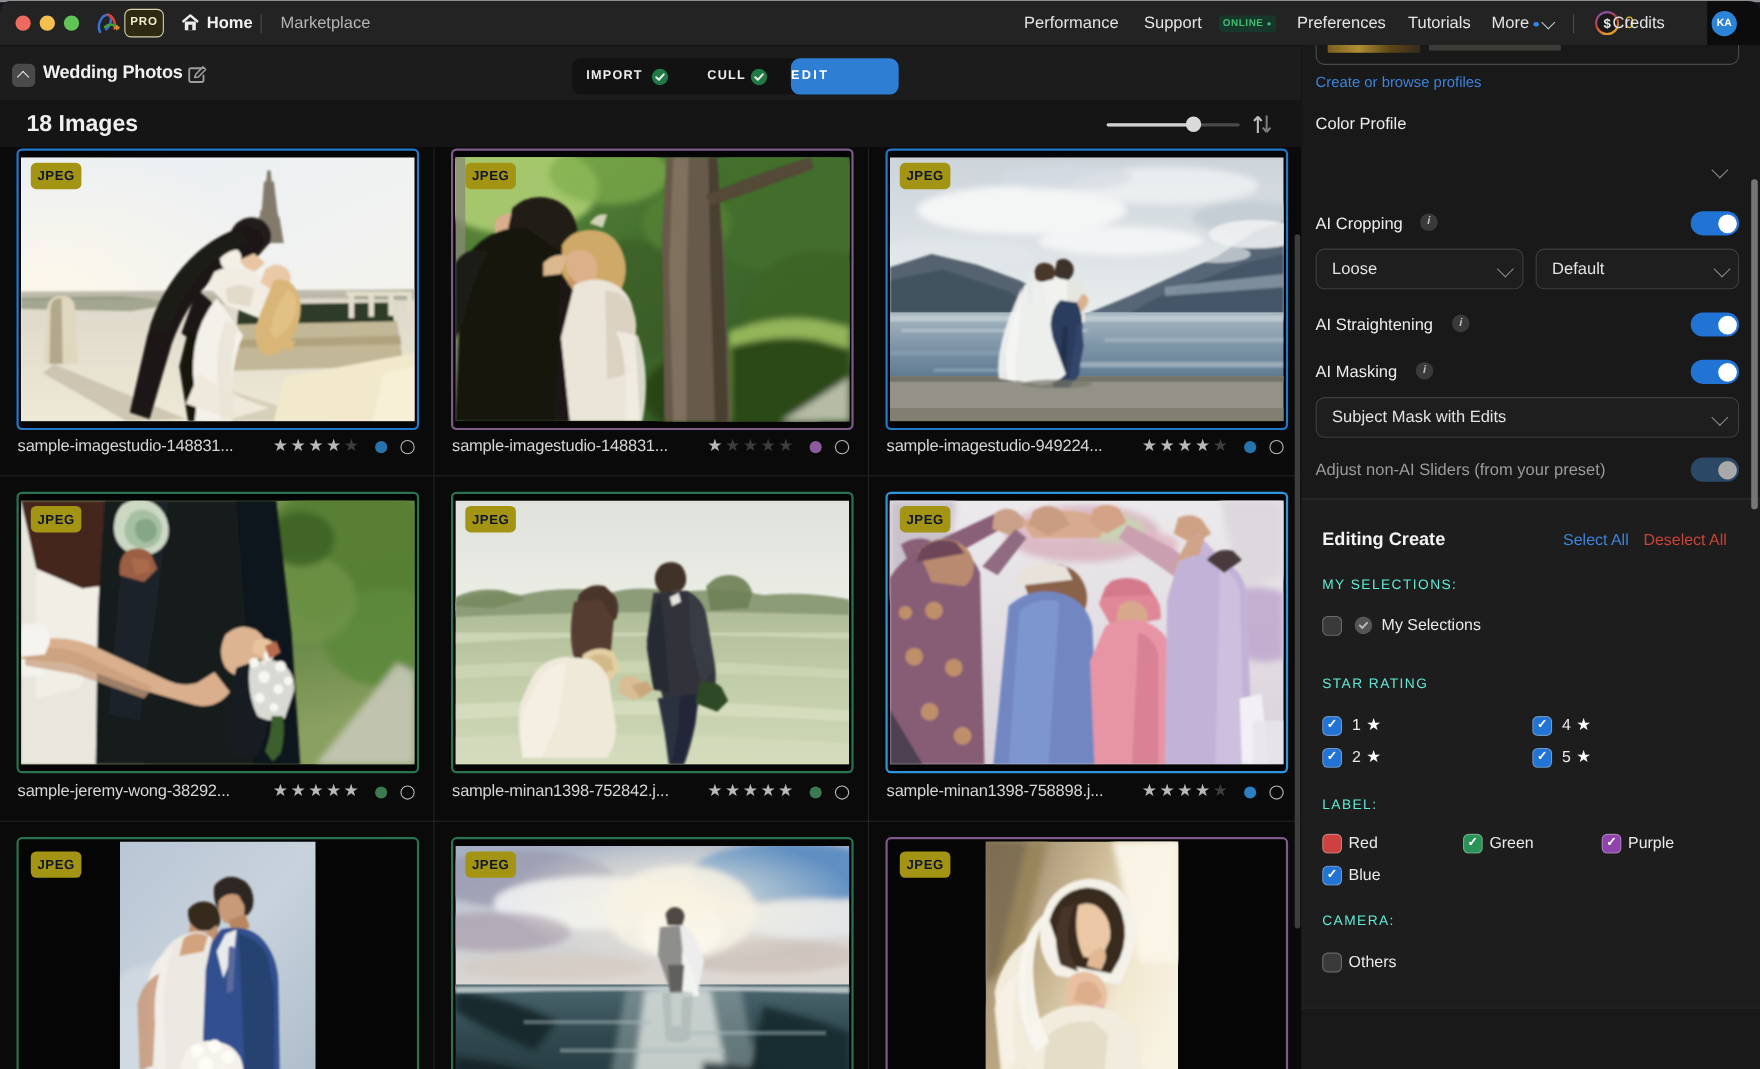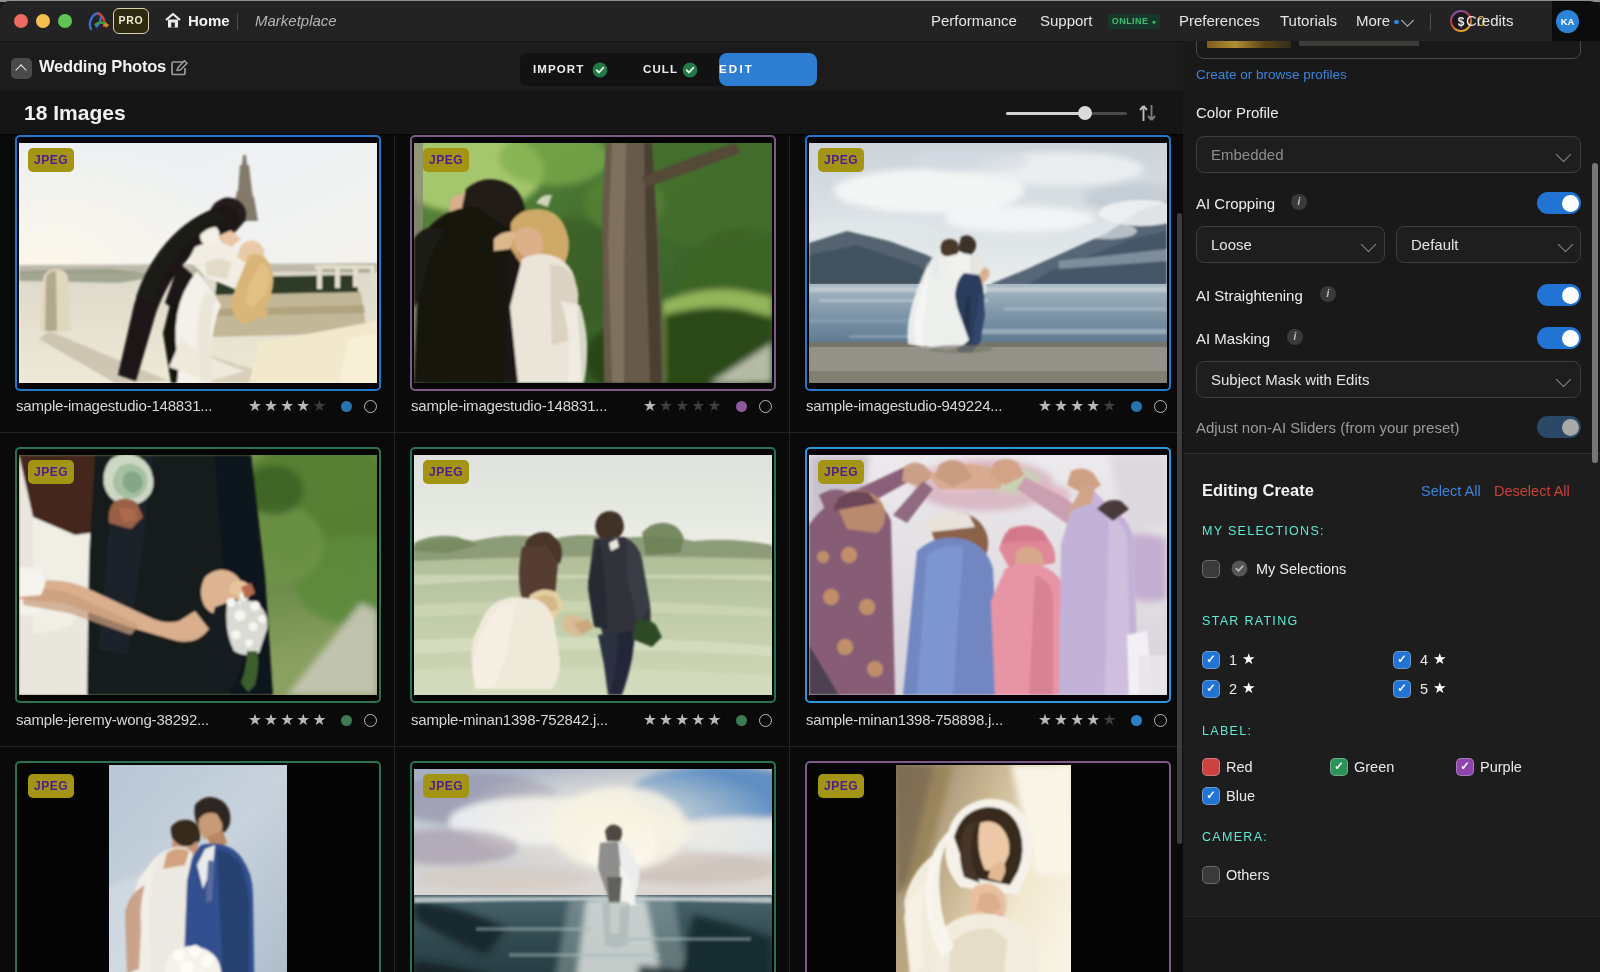--- a/index.html
+++ b/index.html
@@ -15,21 +15,21 @@
 #toolbar { position:absolute; left:0; top:40px; width:1183px; height:50px; background:#1c1c1c; border-top:1px solid #131313; }
 
 #countbar { position:absolute; left:0; top:90px; width:1183px; height:44px; background:#151515; border-bottom:1px solid #060606; }
 
 #grid { position:absolute; left:0; top:134px; width:1183px; height:838px; background:#0a0a0a; }
 .vsep { position:absolute; top:0; width:1px; height:838px; background:#242424; }
 .hsep { position:absolute; left:0; width:1183px; height:1px; background:#242424; }
 .card { position:absolute; width:366px; height:256px; border-radius:5px; border:2px solid #555; background:#050505; overflow:hidden; }
 .ph { position:absolute; left:2px; top:6px; width:358px; height:240px; }
 .phv { position:absolute; top:2px; height:260px; }
-.jpeg { position:absolute; left:11px; top:11px; width:46px; height:24px; border-radius:5px; background:#a49413; color:#4c1d95; font-size:12px; font-weight:bold; letter-spacing:0.5px; text-align:center; line-height:24px; }
+.jpeg { position:absolute; left:11px; top:11px; width:46px; height:24px; border-radius:5px; background:#a49413; color:#0f172a; font-size:12px; font-weight:bold; letter-spacing:0.5px; text-align:center; line-height:24px; }
 .cap { position:absolute; height:28px; color:#d6d6d6; font-size:15px; letter-spacing:-0.2px; line-height:28px; }
 .stars { position:absolute; height:28px; line-height:28px; font-size:15.5px; letter-spacing:2.2px; }
 .dot { position:absolute; width:11px; height:11px; border-radius:50%; }
 .ring { position:absolute; width:13px; height:13px; border-radius:50%; border:1.5px solid #b9b9b9; }
 #gridscroll { position:absolute; left:1177px; top:212px; width:5px; height:631px; background:#3d3d3d; border-radius:3px; }
 
 #sidebar { position:absolute; left:1183px; top:40px; width:417px; height:932px; background:#191919; overflow:hidden; }
 #sbfilter { position:absolute; left:0; top:412px; width:417px; height:464px; background:#1d1d1d; border-top:1px solid #2e2e2e; border-bottom:1px solid #262626; }
 .ddl { position:absolute; background:#1e1e1e; border:1px solid #3e3e3e; border-radius:8px; color:#e3e3e3; font-size:15px; }
 .ddl .t { position:absolute; left:14px; top:0; line-height:36px; }
@@ -61,21 +61,21 @@
       <path d="M18.5 16 l3.5 0 M20.2 14.2 l0 3.6" stroke="#e08a2e" stroke-width="1.6" stroke-linecap="round"></path>
     </svg>
     <div class="abs" style="left:113px; top:7px; width:36px; height:26px; background:#2e2a12; border:1.5px solid #d6d2ab; border-radius:6px; color:#f0ecd0; font-size:10.5px; font-weight:bold; letter-spacing:0.8px; text-align:center; line-height:23px;">PRO</div>
     <svg class="abs" style="left:164px; top:11px;" width="18" height="18" viewBox="0 0 18 18">
       <path d="M2 8 L9 2 L16 8" fill="none" stroke="#ececec" stroke-width="2.2" stroke-linejoin="round"></path>
       <path d="M4 7.5 V15.5 H14 V7.5" fill="#ececec"></path>
       <rect x="7.2" y="10.5" width="3.6" height="5" fill="#232323"></rect>
     </svg>
     <div class="navtxt" style="left:188px; font-weight:bold; color:#f2f2f2;">Home</div>
     <div class="abs" style="left:237px; top:12px; width:1px; height:17px; background:#4d4d4d;"></div>
-    <div class="navtxt" style="left:255px; color:#b4b4b4;font-style:italic;">Marketplace</div>
+    <div class="navtxt" style="left:255px; color:#b4b4b4;">Marketplace</div>
     <div class="navtxt" style="left:931px;">Performance</div>
     <div class="navtxt" style="left:1040px;">Support</div>
     <div class="abs" style="left:1108px; top:13px; width:52px; height:15px; background:#17372a; border-radius:3px; color:#42bd71; font-size:9px; font-weight:bold; letter-spacing:0.5px; text-align:center; line-height:14px;">ONLINE <span style="font-size:7px;">●</span></div>
     <div class="navtxt" style="left:1179px;">Preferences</div>
     <div class="navtxt" style="left:1280px;">Tutorials</div>
     <div class="navtxt" style="left:1356px;">More</div>
     <div class="abs" style="left:1394px; top:18.5px; width:4.5px; height:4.5px; border-radius:50%; background:#2f86e0;"></div>
     <div class="chev" style="left:1403px; top:15px; width:9px; height:9px; border-color:#c9c9c9;"></div>
     <div class="abs" style="left:1430px; top:12px; width:1px; height:17px; background:#4d4d4d;"></div>
     <svg class="abs" style="left:1450px; top:9px;" width="22" height="22" viewBox="0 0 22 22">
@@ -610,23 +610,20 @@
   </div>
   <div id="gridscroll"></div>
 
   <div id="sidebar">
 
     <div class="abs" style="left:13px; top:-30px; width:385px; height:48px; border:1px solid #4a4a4a; border-radius:8px;"></div>
     <div class="abs" style="left:24px; top:-2px; width:84px; height:9px; background:linear-gradient(90deg,#7a5e1e,#b08e34,#5e4716,#352c1e); border-radius:1px;"></div>
     <div class="abs" style="left:116px; top:0px; width:120px; height:5px; background:#3c3c38; border-radius:1px;"></div>
     <div class="abs" style="left:13px; top:26px; color:#3c84dc; font-size:13.5px;">Create or browse profiles</div>
     <div class="lab" style="left:13px; top:63px;">Color Profile</div>
-    <div class="ddl" style="left:13px; top:95px; width:385px; height:37px;">
-        <div class="t" style="color:#8e8e8e;">Embedded</div>
-      </div>
     <div class="chev" style="left:375px; top:108px;"></div>
     <div class="lab" style="left:13px; top:154px;">AI Cropping</div>
     <div class="info" style="left:108px; top:153px;">i</div>
     <div class="tog" style="left:354px; top:151px;">
         <div class="k"></div>
       </div>
     <div class="ddl" style="left:13px; top:185px; width:189px; height:37px;">
         <div class="t">Loose</div>
       </div>
     <div class="chev" style="left:180px; top:198px;"></div>

